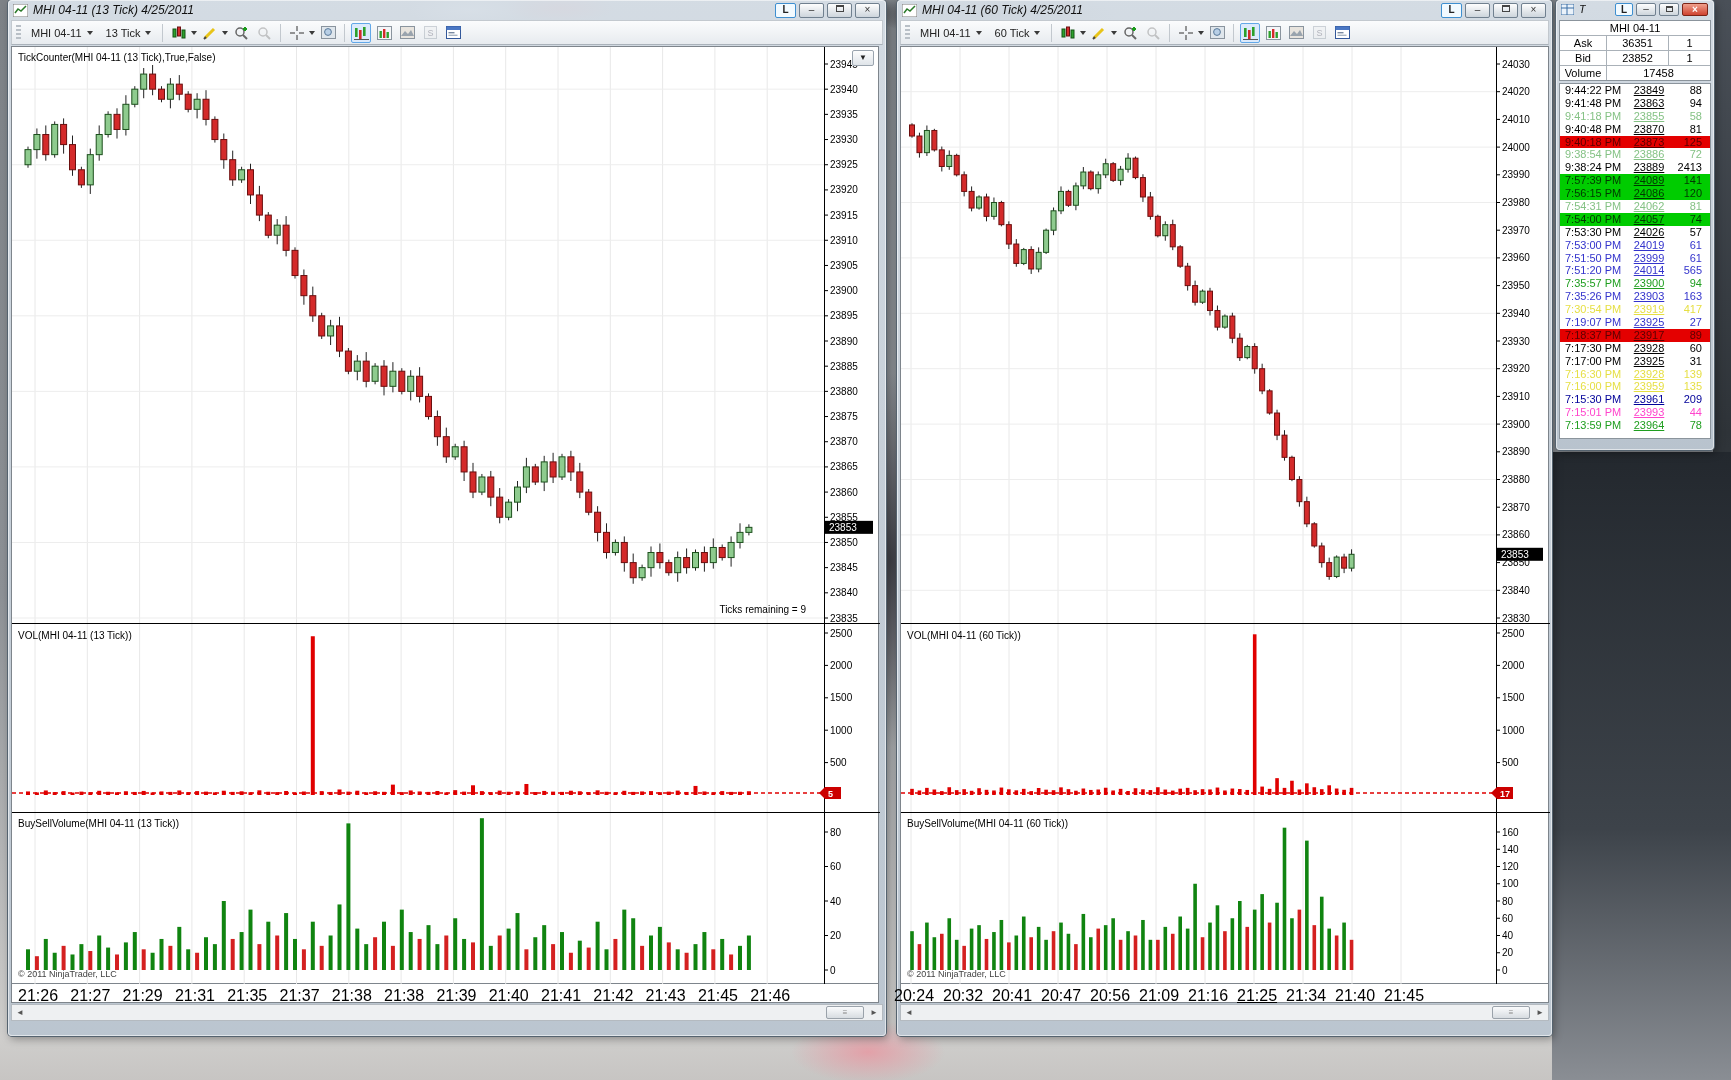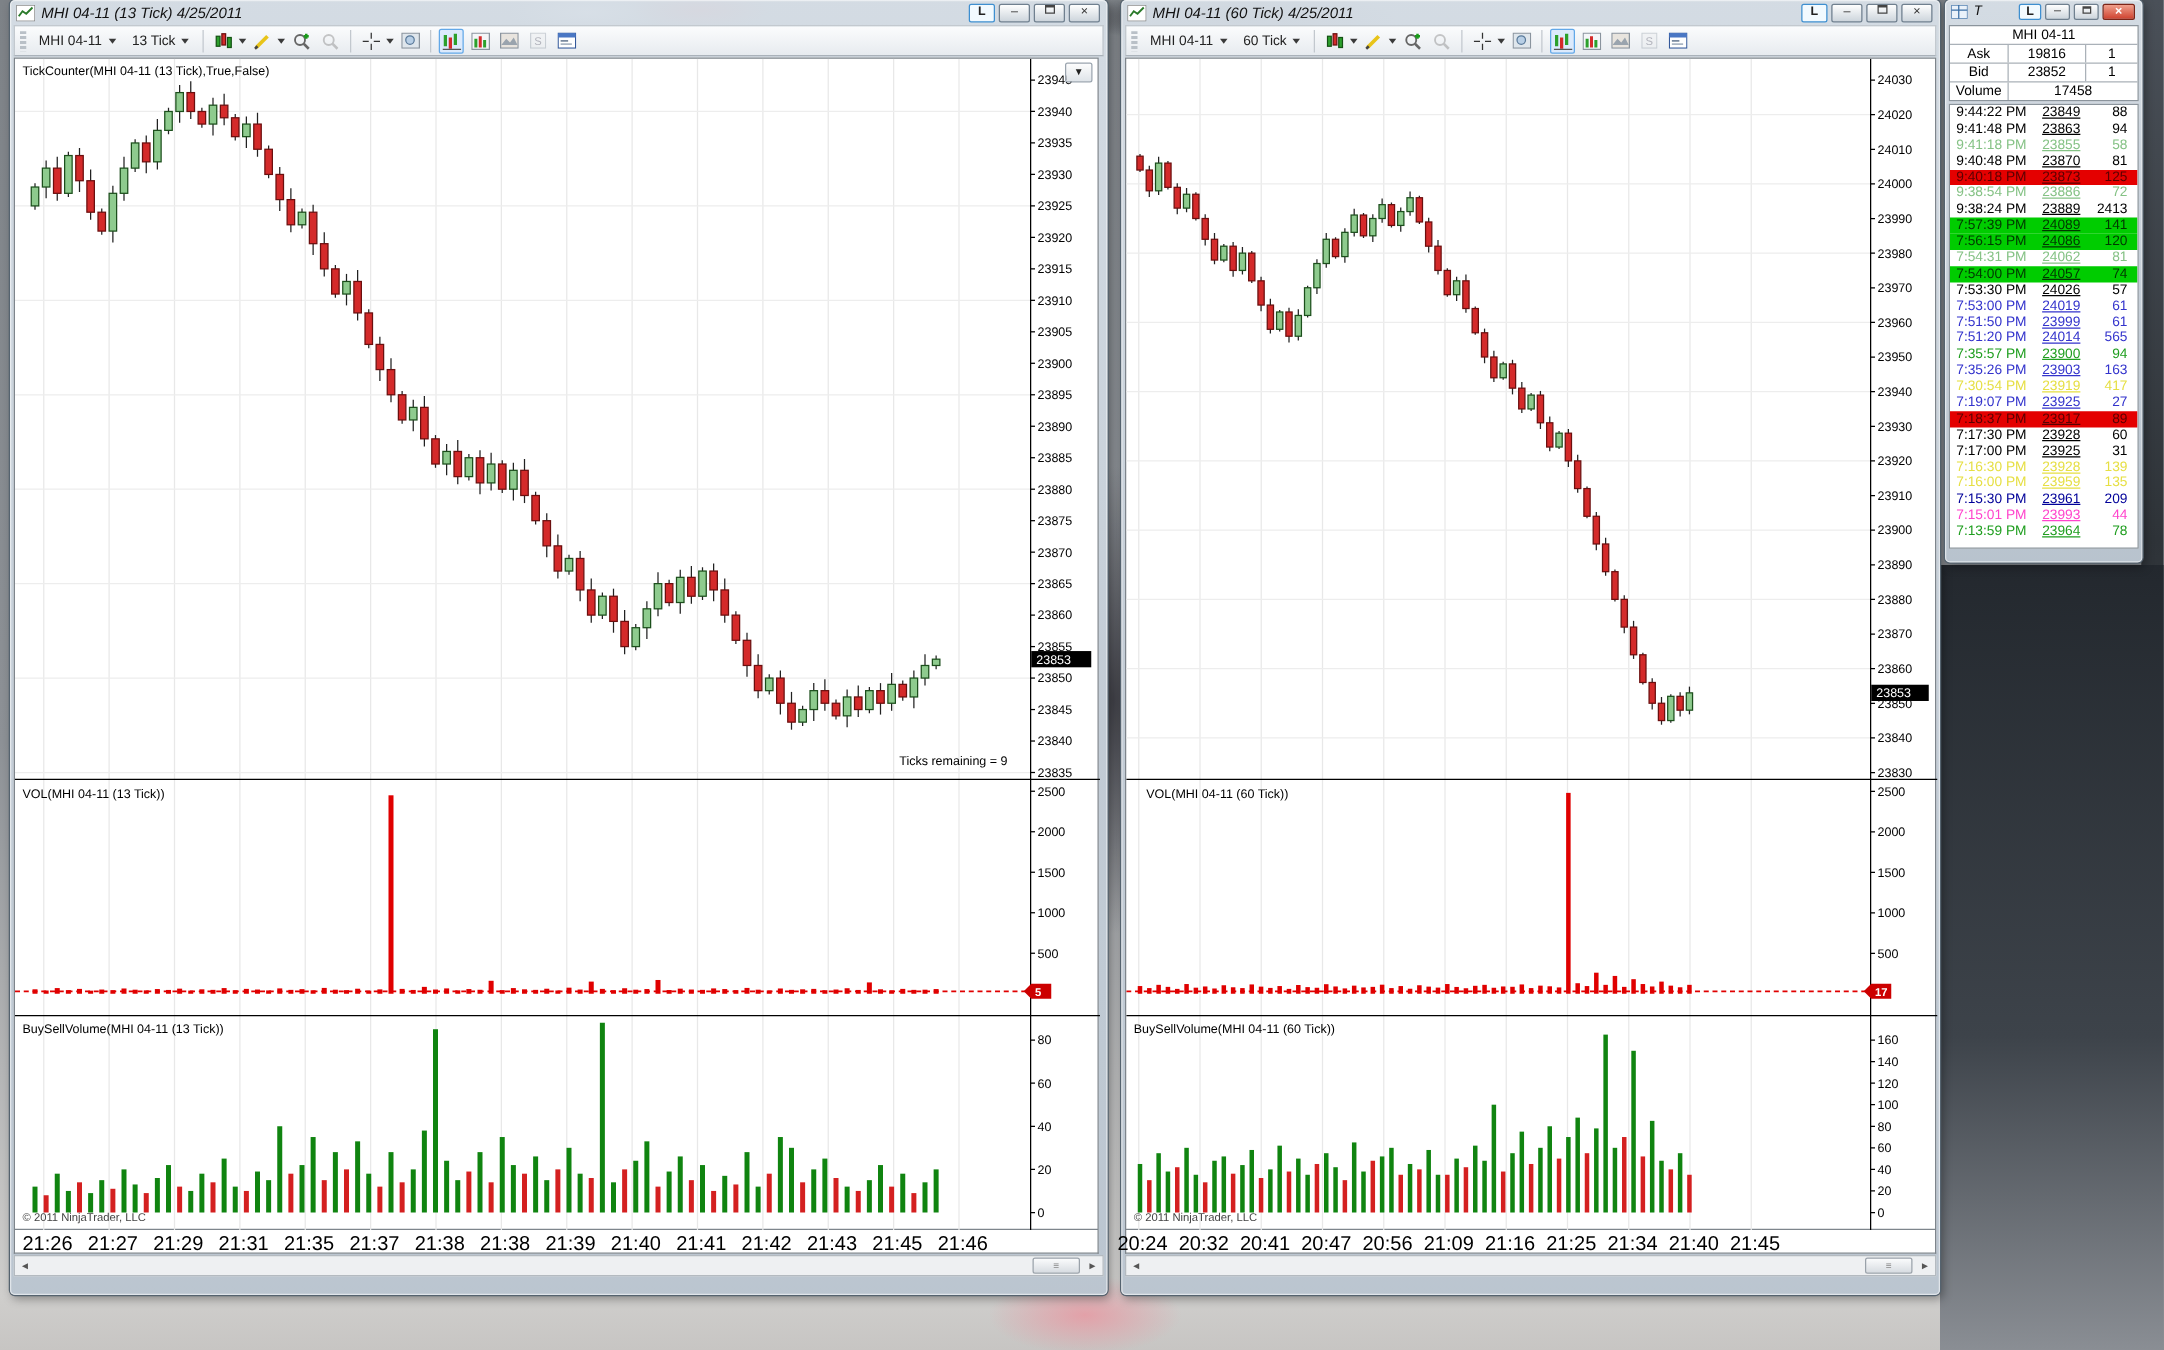--- a/index.html
+++ b/index.html
@@ -1106,33 +1106,33 @@
         <rect x="389.15" y="871.25" width="3.6" height="51.75" fill="#108410"></rect>
         <rect x="396.6" y="862.625" width="3.6" height="60.375" fill="#d42020"></rect>
         <rect x="404.05" y="793.625" width="3.6" height="129.375" fill="#108410"></rect>
         <rect x="411.5" y="878.15" width="3.6" height="44.85" fill="#d42020"></rect>
         <rect x="418.95" y="849.6875" width="3.6" height="73.3125" fill="#108410"></rect>
         <rect x="426.4" y="881.6" width="3.6" height="41.400000000000006" fill="#108410"></rect>
         <rect x="433.85" y="888.5" width="3.6" height="34.5" fill="#d42020"></rect>
         <rect x="441.3" y="875.5625" width="3.6" height="47.4375" fill="#108410"></rect>
         <rect x="448.75" y="892.8125" width="3.6" height="30.1875" fill="#d42020"></rect>
       </svg>
-    <span class="ind-label" style="left:6px; top:583px;margin-left:10px;">VOL(MHI 04-11 (60 Tick))</span>
+    <span class="ind-label" style="left:6px; top:583px;">VOL(MHI 04-11 (60 Tick))</span>
     <span class="ind-label" style="left:6px; top:771px;">BuySellVolume(MHI 04-11 (60 Tick))</span>
     <span class="copyright" style="left:6px; bottom:4px;">© 2011 NinjaTrader, LLC</span>
   </div>
   <div class="time-axis" id="timeR" style="width:649px;">
       <span class="time-label" style="left: 10px;">20:24</span>
       <span class="time-label" style="left: 59px;">20:32</span>
       <span class="time-label" style="left: 108px;">20:41</span>
       <span class="time-label" style="left: 157px;">20:47</span>
       <span class="time-label" style="left: 206px;">20:56</span>
       <span class="time-label" style="left: 255px;">21:09</span>
       <span class="time-label" style="left: 304px;">21:16</span>
-      <span class="time-label" style="left: 353px;">21:25</span>
+      <span class="time-label" style="left: 353px; text-decoration: underline;">21:25</span>
       <span class="time-label" style="left: 402px;">21:34</span>
       <span class="time-label" style="left: 451px;">21:40</span>
       <span class="time-label" style="left: 500px;">21:45</span>
     </div>
   <div class="scrollbar">
     <span class="sb-arrow">◄</span>
     <span class="sb-track"></span>
     <span class="sb-grip">≡</span>
     <span class="sb-arrow">►</span>
   </div>
@@ -1152,21 +1152,21 @@
       <span class="win-btn" style="min-width:20px;height:13px;"><span class="max-glyph" style="width:7px;height:6px;"></span></span>
       <span class="win-btn close-red" style="min-width:26px;height:13px;line-height:11px;">×</span>
     </span>
   </div>
   <div class="tns-quote">
     <div class="q-row">
         <span class="q-cell q-head">MHI 04-11</span>
       </div>
     <div class="q-row">
       <span class="q-cell q-lab">Ask</span>
-      <span class="q-cell q-val">19816</span>
+      <span class="q-cell q-val">36351</span>
       <span class="q-cell q-sz">1</span>
     </div>
     <div class="q-row">
       <span class="q-cell q-lab">Bid</span>
       <span class="q-cell q-val">23852</span>
       <span class="q-cell q-sz">1</span>
     </div>
     <div class="q-row">
       <span class="q-cell q-lab">Volume</span>
       <span class="q-cell q-head">17458</span>

